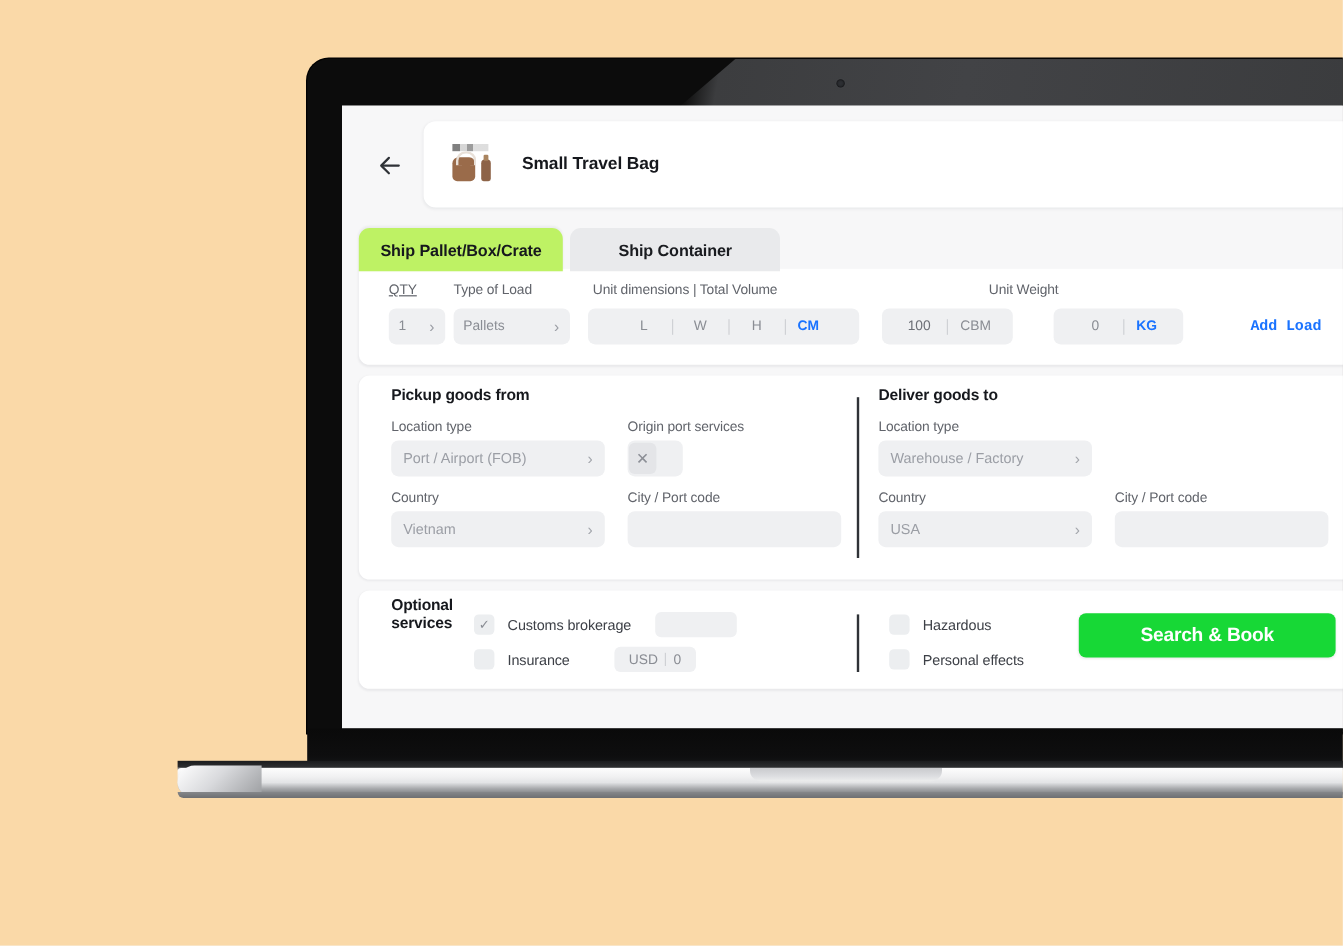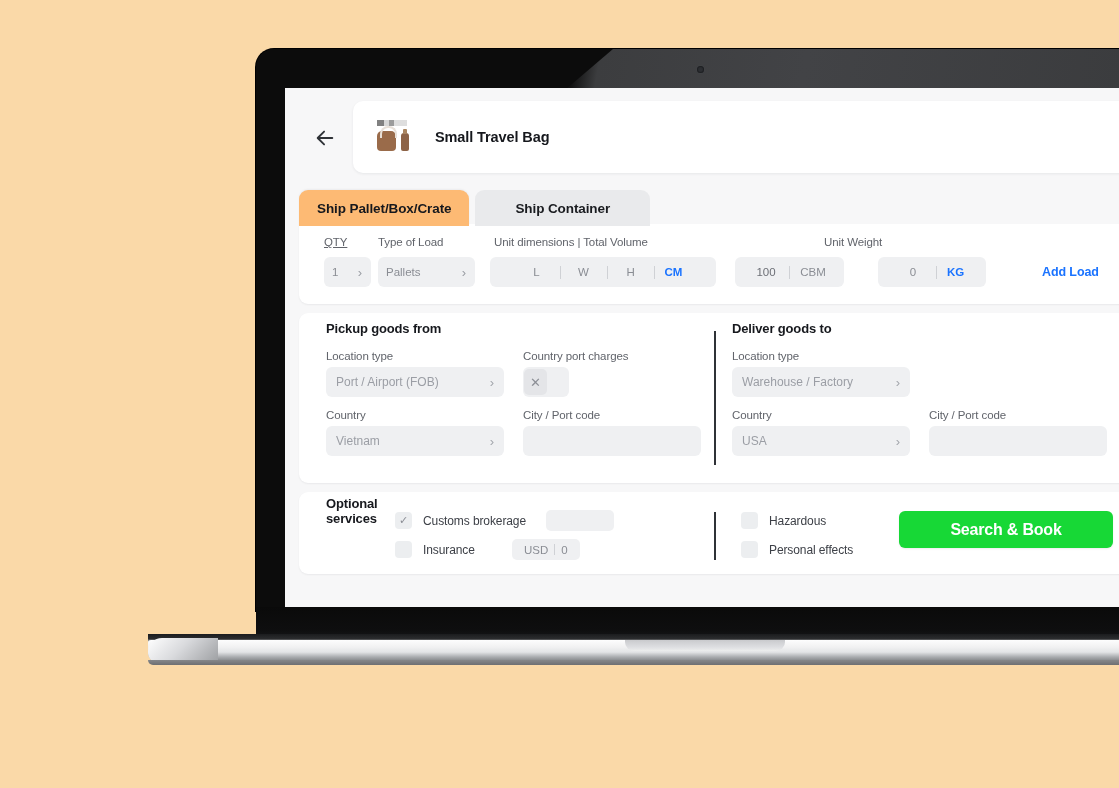--- a/index.html
+++ b/index.html
@@ -94,21 +94,21 @@
     margin-left:18px;font-size:14.5px;font-weight:bold;color:#16181d;letter-spacing:-.1px;
   }
 
   
   .tabs{position:absolute;left:14px;top:102px;display:flex;align-items:flex-end;z-index:3;}
   .tab{
     height:36px;display:flex;align-items:center;justify-content:center;
     font-size:13.5px;font-weight:bold;color:#16181d;letter-spacing:-.1px;
     border-radius:9px 9px 0 0;cursor:pointer;
   }
-  .tab.active{background:#fdba74;padding:0 18px;box-shadow:0 -1px 2px rgba(16,24,40,.05);}
+  .tab.active{background:#bef264;padding:0 18px;box-shadow:0 -1px 2px rgba(16,24,40,.05);}
   .tab.inactive{background:#e9eaec;padding:0 40px;margin-left:6px;color:#1a1c20;}
 
   
   .card{
     position:absolute;background:#fff;border-radius:9px;
     box-shadow:0 1px 2px rgba(16,24,40,.06);
   }
   .card-load{left:14px;top:136px;width:831px;height:80px;border-top-left-radius:0;}
   .load-grid{position:absolute;left:25px;top:12px;right:12px;}
   .lbl{font-size:11.5px;color:#61646b;letter-spacing:-.1px;white-space:nowrap;}
@@ -119,21 +119,21 @@
     font-size:11.5px;color:#8a8d94;
   }
   .fld .val{padding:0 8px;}
   .chev{color:#9a9da4;font-size:13px;padding-right:9px;margin-left:auto;}
   .divider-v{width:1px;height:13px;background:#cfd1d5;}
   .unit-blue{color:#1a73ff;font-weight:bold;font-size:11.5px;padding:0 10px;}
 
   .seg{display:flex;align-items:center;height:30px;}
   .seg .cell{min-width:30px;text-align:center;font-size:11.5px;color:#8a8d94;padding:0 8px;}
 
-  .add-load{color:#1a73ff;font-size:12.5px;font-weight:bold;letter-spacing:-.1px;cursor:pointer;}
+  .add-load{color:#1a73ff;font-size:12.5px;font-weight:bold;letter-spacing:-.1px;cursor:pointer;font-family:Liberation Mono, monospace;}
 
   
   .card-route{left:14px;top:225px;width:831px;height:170px;}
   .route-col{position:absolute;top:8px;}
   .col-left{left:27px;width:375px;}
   .col-right{left:433px;width:375px;}
   .col-sep{position:absolute;left:415px;top:18px;width:2px;height:134px;background:#2f3237;}
   .sec-title{font-size:13px;font-weight:bold;color:#16181d;letter-spacing:-.15px;}
   .f-label{font-size:11.5px;color:#61646b;margin-bottom:5px;letter-spacing:-.1px;}
   .f-box{
@@ -264,21 +264,21 @@
           <div class="sec-title">Pickup goods from</div>
           <div class="two" style="margin-top:14px;">
             <div>
               <div class="f-label">Location type</div>
               <div class="f-box">
                 <span>Port / Airport (FOB)</span>
                 <span class="chev2">›</span>
               </div>
             </div>
             <div>
-              <div class="f-label">Country port charges</div>
+              <div class="f-label">Origin port services</div>
               <div class="chip-wrap">
                 <div class="chip-x">✕</div>
               </div>
             </div>
           </div>
           <div class="two">
             <div>
               <div class="f-label">Country</div>
               <div class="f-box">
                 <span>Vietnam</span>

